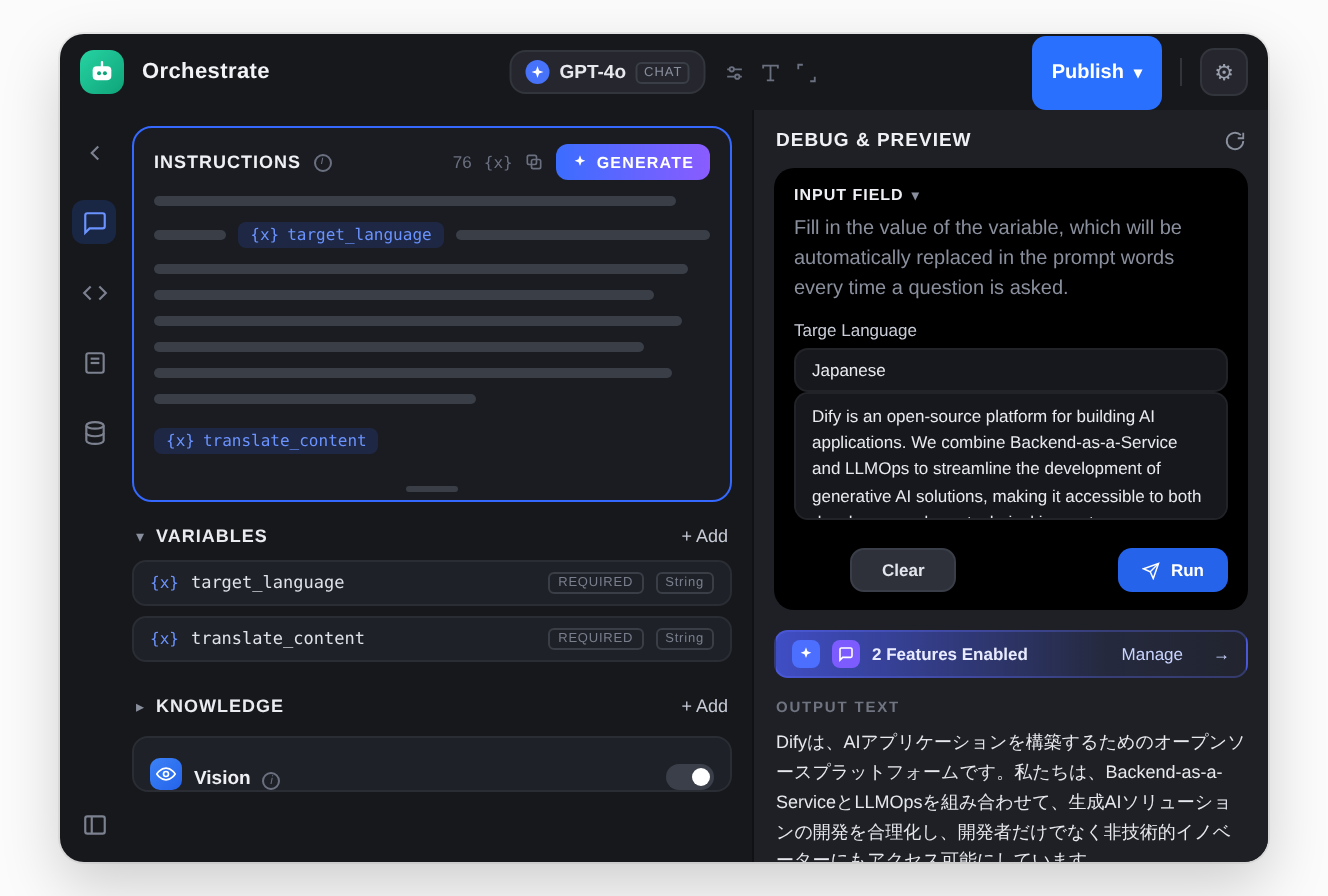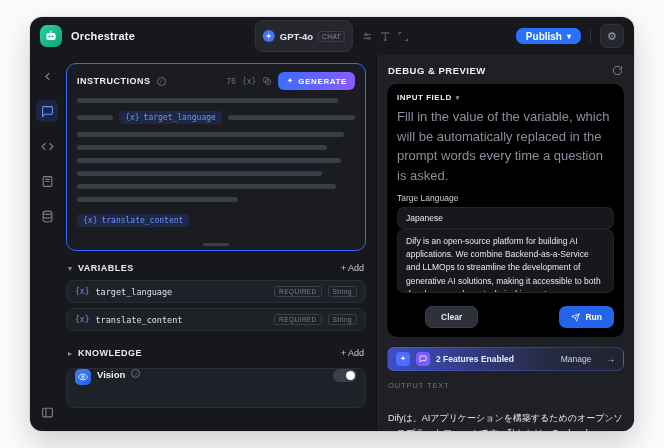--- a/index.html
+++ b/index.html
@@ -15,28 +15,28 @@
     background:#17181c; border-radius:12px; overflow:hidden;
     box-shadow:0 12px 30px rgba(0,0,0,.18), 0 0 0 1px rgba(0,0,0,.06);
     display:flex; flex-direction:column;
   }
   
   .topbar { height:38px; flex:0 0 38px; display:flex; align-items:center; padding:16px 10px; position:relative; }
   .logo { width:22px; height:22px; border-radius:7px; background:linear-gradient(135deg,#27d3a2,#0ea47a);
     display:flex; align-items:center; justify-content:center; }
   .app-title { margin-left:9px; font-size:11px; font-weight:700; color:#f2f3f7; letter-spacing:.2px; }
   .tb-center { position:absolute; left:50%; top:50%; transform:translate(-50%,-50%); display:flex; align-items:center; gap:9px; }
-  .model-pill { height:32px; background:#26272e; border:1px solid #33353d; border-radius:8px;
+  .model-pill { height:22px; background:#26272e; border:1px solid #33353d; border-radius:8px;
     display:flex; align-items:center; gap:5px; padding:0 7px; }
   .model-dot { width:12px; height:12px; border-radius:50%; background:#4772fa; display:flex; align-items:center; justify-content:center; }
   .model-name { font-size:9.5px; color:#e6e8ee; font-weight:600; }
   .mode-badge { font-size:6.5px; color:#8a8f9d; border:1px solid #3a3e46; border-radius:3px; padding:1px 3px; letter-spacing:.5px; }
   .tb-tools { display:flex; align-items:center; gap:7px; }
   .tb-right { margin-left:auto; display:flex; align-items:center; }
-  .publish-btn { height:16px; background:#2970ff; border:none; border-radius:7px; color:#fff;
+  .publish-btn { height:37px; background:#2970ff; border:none; border-radius:7px; color:#fff;
     font-size:10px; font-weight:700; display:flex; align-items:center; gap:5px; padding:0 10px; cursor:pointer;
     font-family:"Liberation Sans", sans-serif; }
   .tb-divider { width:1px; height:14px; background:#32343c; margin:0 9px; }
   .gear-btn { width:24px; height:24px; border-radius:7px; background:#26272e; border:1px solid #33353d;
     color:#9aa0ad; font-size:11px; display:flex; align-items:center; justify-content:center; cursor:pointer; }
   
   .main { flex:1; display:flex; min-height:0; }
   .siderail { width:34px; flex:0 0 34px; display:flex; flex-direction:column; align-items:center;
     padding:10px 0; gap:13px; position:relative; }
   .rail-item { width:22px; height:22px; border-radius:6px; display:flex; align-items:center; justify-content:center; cursor:pointer; }
@@ -71,55 +71,55 @@
   .add-btn { font-size:9px; color:#c7cbd6; background:none; border:none; cursor:pointer; font-family:"Liberation Sans", sans-serif; }
   .var-row { height:23px; background:#1e2127; border:1px solid #2a2d34; border-radius:7px;
     display:flex; align-items:center; gap:6px; padding:0 8px; margin-bottom:5px; cursor:pointer; }
   .var-tag { color:#6b93ff; font-size:8px; font-family:"DejaVu Sans Mono", monospace; }
   .var-name { color:#dfe2ea; font-size:8.5px; font-family:"DejaVu Sans Mono", monospace; }
   .badge { font-size:6.5px; color:#797f8d; border:1px solid #3a3e46; border-radius:3px; padding:1px 4px; letter-spacing:.4px; }
   .rerank-pill { display:flex; align-items:center; gap:4px; border:1px solid #2f323a; border-radius:6px;
     padding:2px 6px; background:#1e2127; cursor:pointer; }
   .rerank-label { font-size:8px; color:#aeb3c0; }
   .knowledge-sec { margin-top:10px; }
-  .vision-row { margin-top:10px; height:40px; background:#1e2127; border:1px solid #2a2d34; border-radius:8px;
-    display:flex; align-items:flex-start; gap:6px; padding:0 8px; }
+  .vision-row { margin-top:10px; height:28px; background:#1e2127; border:1px solid #2a2d34; border-radius:8px;
+    display:flex; align-items:flex-end; gap:6px; padding:0 8px; }
   .vision-icon { width:16px; height:16px; border-radius:5px; background:linear-gradient(135deg,#3b82f6,#2563eb);
     display:flex; align-items:center; justify-content:center; }
   .vision-label { font-size:9.5px; font-weight:600; color:#eef0f5; }
   .toggle { width:24px; height:13px; border-radius:7px; background:#3a3f49; position:relative; cursor:pointer; }
   .toggle-knob { position:absolute; right:2px; top:2px; width:9px; height:9px; border-radius:50%; background:#fff; }
   
   .right-col { width:258px; flex:0 0 258px; background:#1e2025; border-left:1px solid #101114;
     display:flex; flex-direction:column; overflow:hidden; }
   .debug-head { padding:10px 11px 8px; display:flex; align-items:center; }
   .debug-title { font-size:9.5px; font-weight:700; color:#eef0f5; letter-spacing:.5px; }
   .input-card { margin:0 10px; background:#000000; border-radius:10px; padding:9px 10px; }
   .input-card-title { font-size:8px; font-weight:700; color:#eef0f5; letter-spacing:.5px; display:flex; align-items:center; gap:4px; }
-  .input-desc { font-size:13px; color:#8a8f9d; line-height:1.5; margin-top:5px; }
+  .input-desc { font-size:10px; color:#8a8f9d; line-height:1.5; margin-top:5px; }
   .field-label { font-size:8.5px; color:#c9cdd8; margin:8px 0 4px; }
   .field { width:100%; background:#17181d; border:1px solid rgba(255,255,255,.05); border-radius:7px;
     padding:5px 8px; font-size:8.5px; color:#e8eaf0; font-family:"Liberation Sans", sans-serif; outline:none; }
   textarea.field { height:64px; line-height:1.55; resize:none; }
   .btn-row { margin-top:9px; display:flex; justify-content:space-between; align-items:center;padding-left:28px; }
   .clear-btn { height:22px; padding:0 15px; border-radius:7px; background:#2e313a; border:1px solid #3a3e48;
     color:#e3e5ec; font-size:8.5px; font-weight:600; cursor:pointer; font-family:"Liberation Sans", sans-serif; }
   .run-btn { height:22px; padding:0 12px; border-radius:7px; background:#2563eb; border:none; color:#fff;
     font-size:8.5px; font-weight:700; display:flex; align-items:center; gap:5px; cursor:pointer;
     font-family:"Liberation Sans", sans-serif;justify-content:space-between; }
   .features-bar { margin:10px 10px 0; height:24px; border-radius:7px; padding:0 8px;
     background:linear-gradient(90deg, rgba(70,86,226,.85), rgba(43,50,84,.55) 70%, rgba(38,42,58,.45));
     border:1px solid rgba(99,112,255,.3); display:flex; align-items:center; gap:6px; }
   .feat-icon { width:14px; height:14px; border-radius:4px; display:flex; align-items:center; justify-content:center; }
   .feat-icon.blue { background:#4c6fff; }
   .feat-icon.violet { background:#7c5cff; }
   .feat-label { font-size:8.5px; color:#e8ebff; font-weight:700; }
   .manage-link { font-size:8.5px; color:#c9d4ff; display:flex; align-items:center; gap:15px; cursor:pointer; }
   .output-sec { margin:10px 11px 8px; display:flex; flex-direction:column; flex:1; min-height:0; }
-  .output-title { font-size:7.5px; font-weight:400; color:#6f7480; letter-spacing:.9px; margin-bottom:21px; }
+  .output-title { font-size:7.5px; font-weight:700; color:#6f7480; letter-spacing:.9px; margin-bottom:6px; }
   .output-text { font-size:9px; color:#e6e8ee; line-height:1.65; }
 </style>
 </head>
 <body>
 
 <div class="window">
 
   <div class="topbar">
     <div class="logo">
       <svg class="ic" width="14" height="14" viewBox="0 0 24 24">

